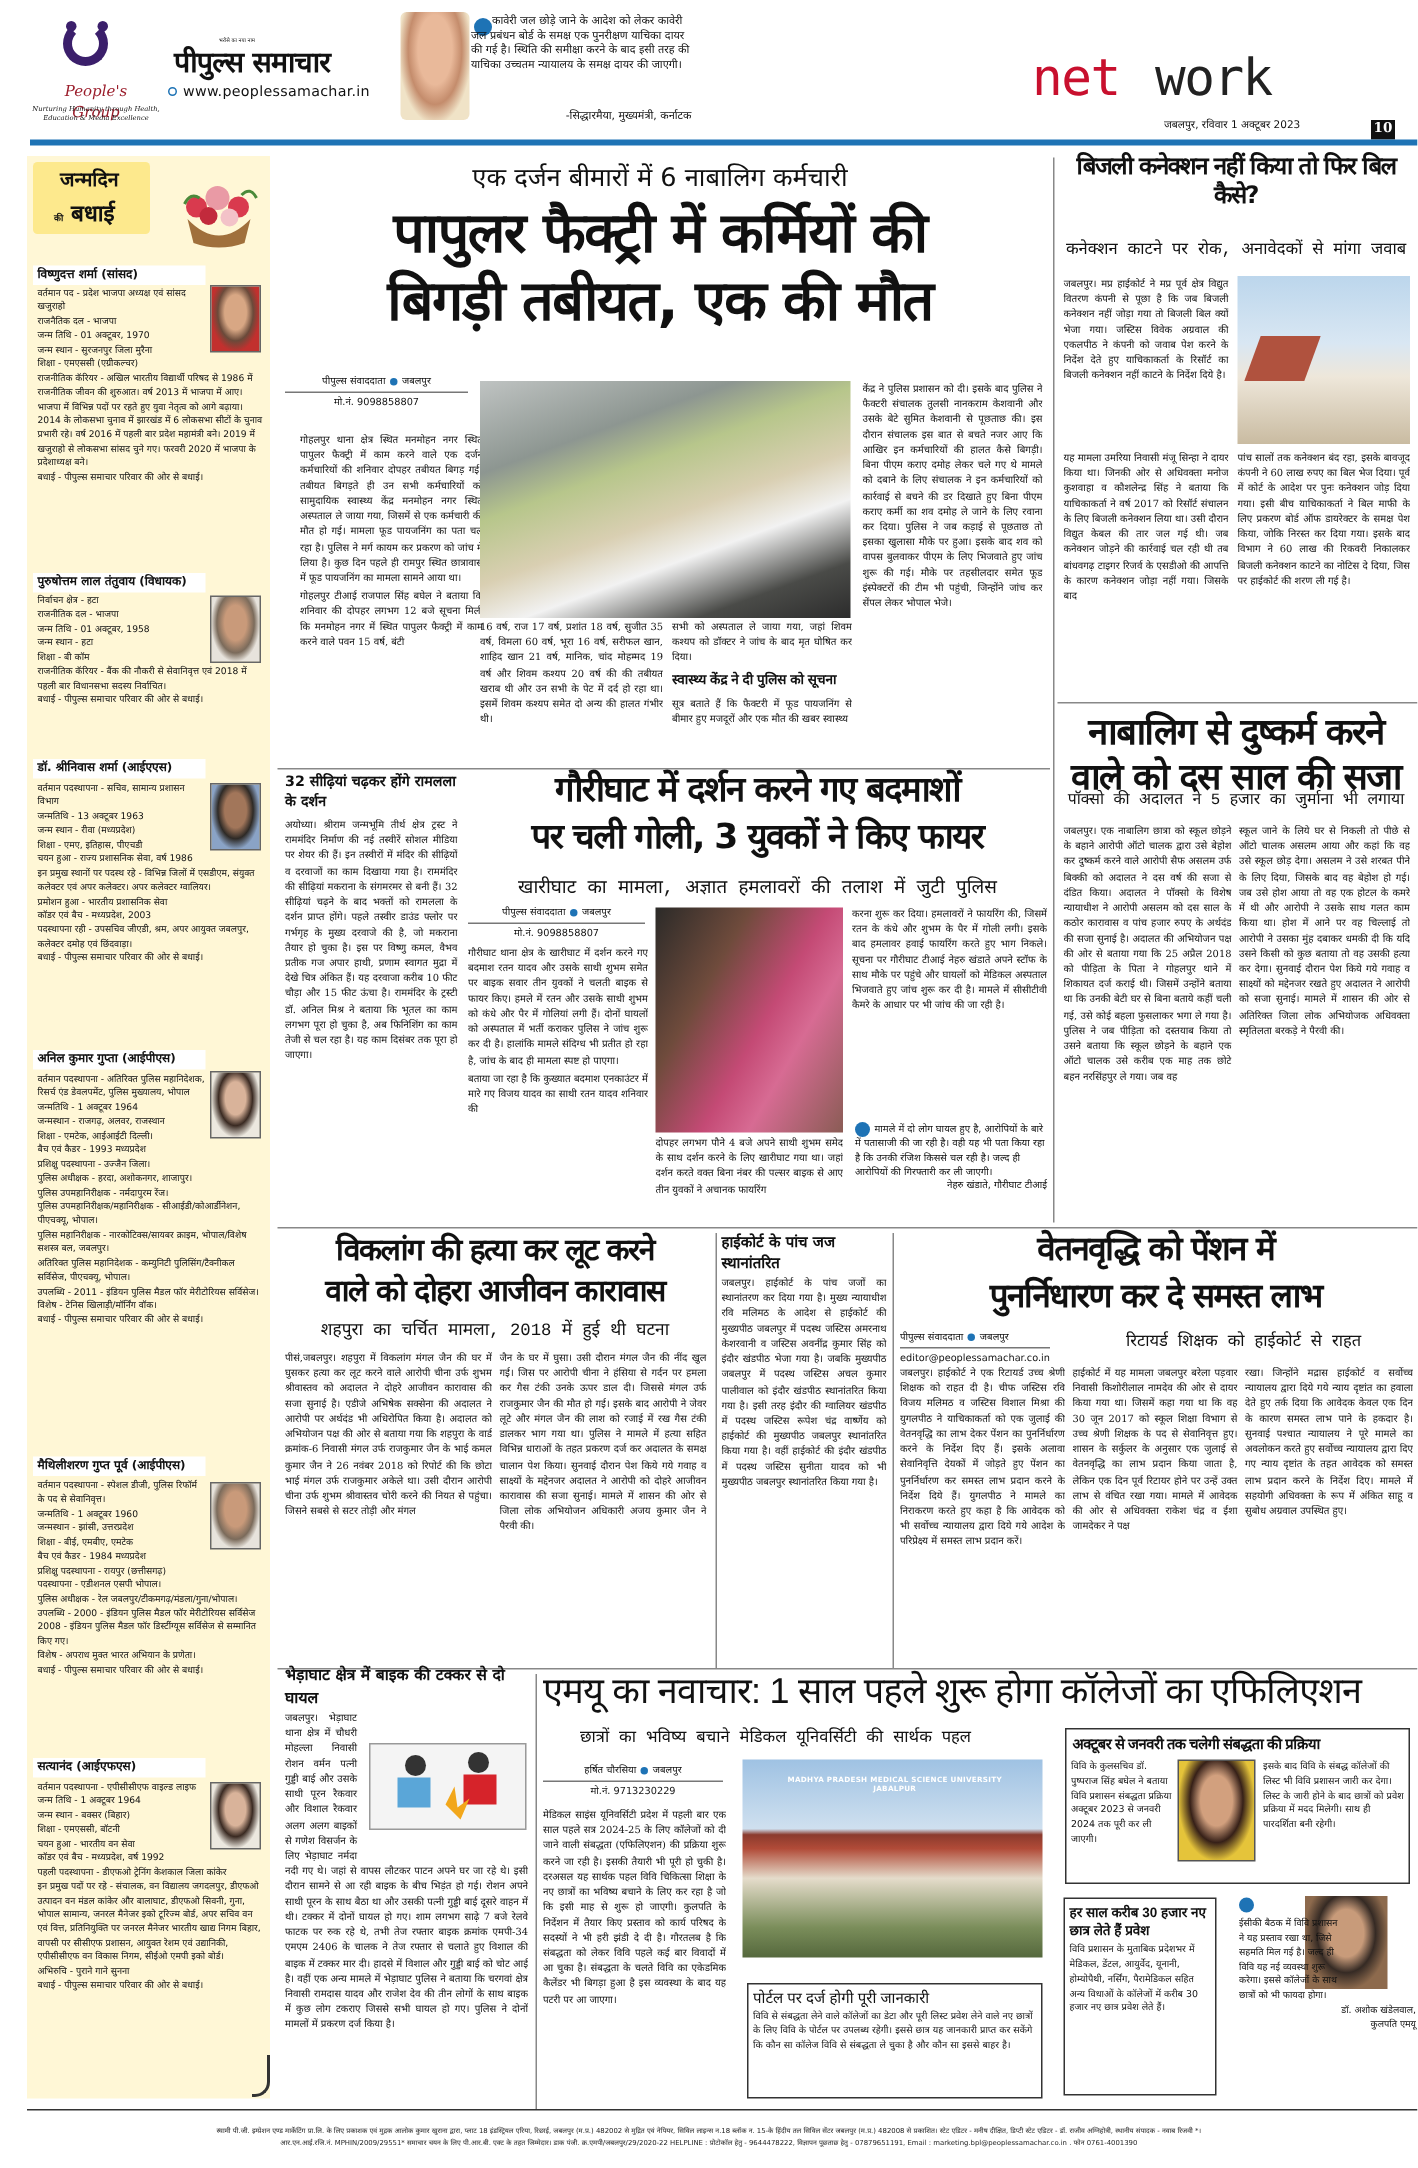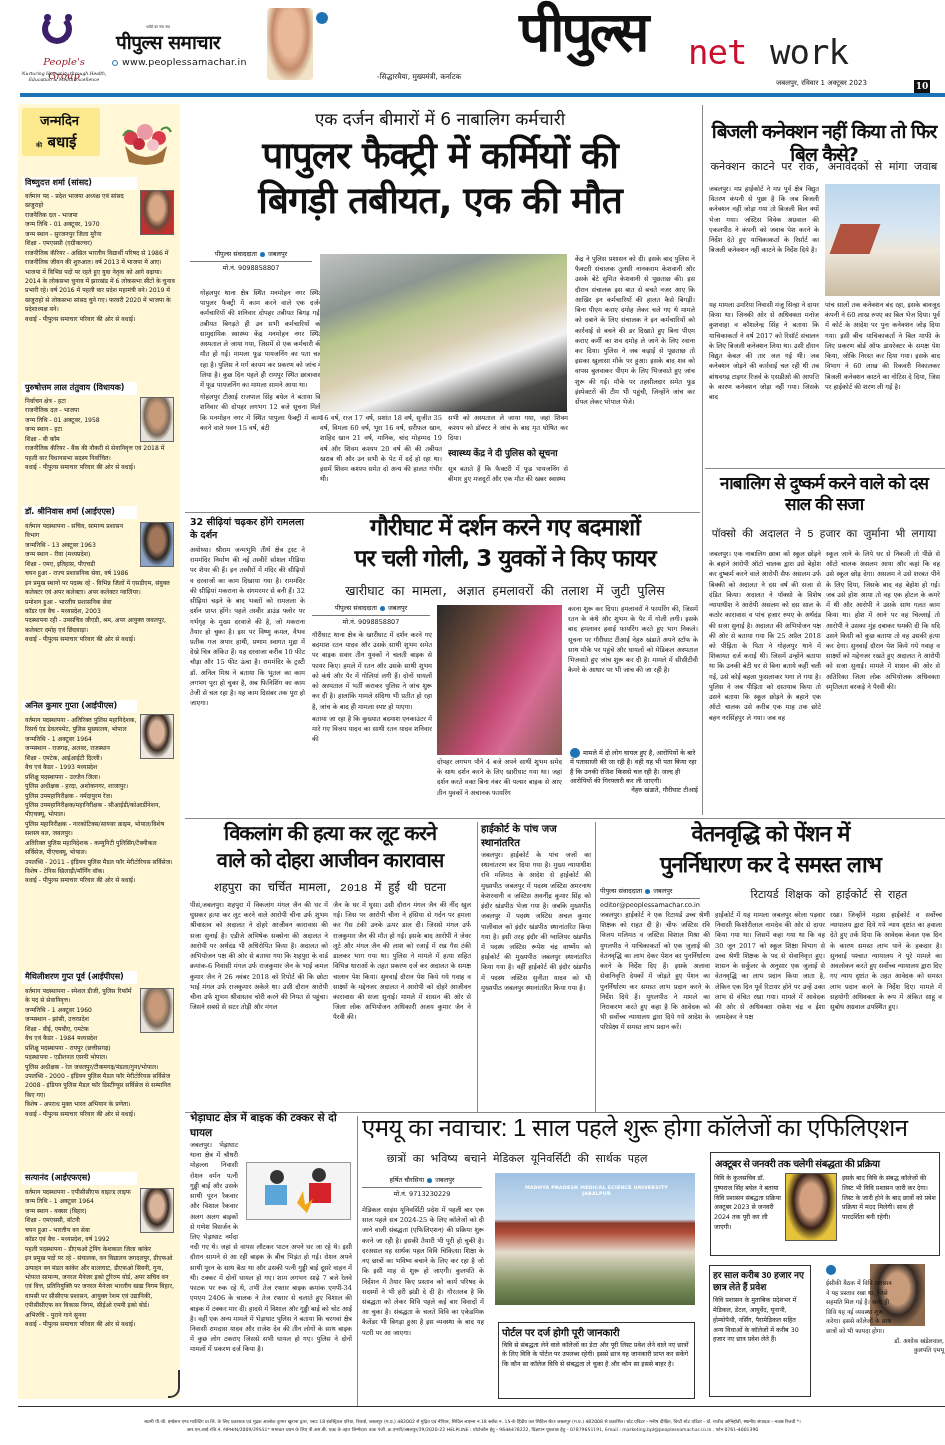--- a/index.html
+++ b/index.html
@@ -81,23 +81,23 @@
   <div class="abs pg-dot" style="left:65px"></div>
   <div class="abs pg-name">People's Group</div>
   <div class="abs pg-tag">Nurturing Humanity through Health, Education &amp; Media Excellence</div>
 
   <div class="abs ps-tiny">भरोसे का नया नाम</div>
   <div class="abs ps-name">पीपुल्स समाचार</div>
   <div class="abs ps-url">www.peoplessamachar.in</div>
 
   <div class="abs cm-photo"></div>
   <div class="abs cm-quote-mark"></div>
+  <div class="abs cm-quote">कावेरी जल छोड़े जाने के आदेश को लेकर कावेरी जल प्रबंधन बोर्ड के समक्ष एक पुनरीक्षण याचिका दायर की गई है। स्थिति की समीक्षा करने के बाद इसी तरह की याचिका उच्चतम न्यायालय के समक्ष दायर की जाएगी।</div>
   <div class="abs cm-attrib">-सिद्धारमैया, मुख्यमंत्री, कर्नाटक</div>
 
-  <div class="abs nw-hindi">पीपुल्स</div>
   <div class="abs nw-net">net</div>
   <div class="abs nw-work">work</div>
   <div class="abs nw-date">जबलपुर, रविवार 1 अक्टूबर 2023</div>
   <div class="abs nw-page">10</div>
   <div class="abs blue-rule"></div>
 </div>
 
 <div id="bday" class="abs"></div>
 <div class="abs bday-header"></div>
 <div class="abs bday-h1">जन्मदिन</div>
@@ -219,21 +219,21 @@
 <div class="photo ph-factory" style="left:320px;top:254px;width:247px;height:158px"></div>
 <div class="col" style="left:320px;top:413px;width:122px;height:90px;overflow:hidden">16 वर्ष, राज 17 वर्ष, प्रशांत 18 वर्ष, सुजीत 35 वर्ष, विमला 60 वर्ष, भूरा 16 वर्ष, सरीफल खान, शाहिद खान 21 वर्ष, मानिक, चांद मोहम्मद 19 वर्ष और शिवम कश्यप 20 वर्ष की की तबीयत खराब थी और उन सभी के पेट में दर्द हो रहा था। इसमें शिवम कश्यप समेत दो अन्य की हालत गंभीर थी।</div>
 <div class="col" style="left:448px;top:413px;width:120px;height:92px;overflow:hidden">
   <p>सभी को अस्पताल ले जाया गया, जहां शिवम कश्यप को डॉक्टर ने जांच के बाद मृत घोषित कर दिया।</p>
   <div class="subhead" style="font-size:9px">स्वास्थ्य केंद्र ने दी पुलिस को सूचना</div>
   <p>सूत्र बताते हैं कि फैक्टरी में फूड पायजनिंग से बीमार हुए मजदूरों और एक मौत की खबर स्वास्थ्य</p>
 </div>
 <div class="col" style="left:575px;top:254px;width:120px;height:250px;overflow:hidden">केंद्र ने पुलिस प्रशासन को दी। इसके बाद पुलिस ने फैक्टरी संचालक तुलसी नानकराम केशवानी और उसके बेटे सुमित केशवानी से पूछताछ की। इस दौरान संचालक इस बात से बचते नजर आए कि आखिर इन कर्मचारियों की हालत कैसे बिगड़ी। बिना पीएम कराए दमोह लेकर चले गए थे मामले को दबाने के लिए संचालक ने इन कर्मचारियों को कार्रवाई से बचने की डर दिखाते हुए बिना पीएम कराए कर्मी का शव दमोह ले जाने के लिए रवाना कर दिया। पुलिस ने जब कड़ाई से पूछताछ तो इसका खुलासा मौके पर हुआ। इसके बाद शव को वापस बुलवाकर पीएम के लिए भिजवाते हुए जांच शुरू की गई। मौके पर तहसीलदार समेत फूड इंस्पेक्टरों की टीम भी पहुंची, जिन्होंने जांच कर सेंपल लेकर भोपाल भेजे।</div>
 
 <div class="vrule" style="left:702px;top:105px;height:710px"></div>
-<div class="abs hl" style="left:705px;top:120px;width:238px;font-size:19px;line-height:1.2">बिजली कनेक्शन नहीं किया तो फिर बिल कैसे?</div>
+<div class="abs hl" style="left:705px;top:101px;width:238px;font-size:16px;line-height:1.2">बिजली कनेक्शन नहीं किया तो फिर बिल कैसे?</div>
 <div class="abs sub" style="left:705px;top:160px;width:238px;font-size:11px">कनेक्शन काटने पर रोक, अनावेदकों से मांगा जवाब</div>
 <div class="col" style="left:709px;top:184px;width:110px;height:108px;overflow:hidden">जबलपुर। मप्र हाईकोर्ट ने मप्र पूर्व क्षेत्र विद्युत वितरण कंपनी से पूछा है कि जब बिजली कनेक्शन नहीं जोड़ा गया तो बिजली बिल क्यों भेजा गया। जस्टिस विवेक अग्रवाल की एकलपीठ ने कंपनी को जवाब पेश करने के निर्देश देते हुए याचिकाकर्ता के रिसॉर्ट का बिजली कनेक्शन नहीं काटने के निर्देश दिये है।</div>
 <div class="photo ph-hc" style="left:825px;top:184px;width:115px;height:112px"></div>
 <div class="col" style="left:709px;top:300px;width:110px;height:162px;overflow:hidden">यह मामला उमरिया निवासी मंजू सिन्हा ने दायर किया था। जिनकी ओर से अधिवक्ता मनोज कुशवाहा व कौशलेन्द्र सिंह ने बताया कि याचिकाकर्ता ने वर्ष 2017 को रिसॉर्ट संचालन के लिए बिजली कनेक्शन लिया था। उसी दौरान विद्युत केबल की तार जल गई थी। जब कनेक्शन जोड़ने की कार्रवाई चल रही थी तब बांधवगढ़ टाइगर रिजर्व के एसडीओ की आपत्ति के कारण कनेक्शन जोड़ा नहीं गया। जिसके बाद</div>
 <div class="col" style="left:825px;top:300px;width:115px;height:162px;overflow:hidden">पांच सालों तक कनेक्शन बंद रहा, इसके बावजूद कंपनी ने 60 लाख रुपए का बिल भेज दिया। पूर्व में कोर्ट के आदेश पर पुनः कनेक्शन जोड़ दिया गया। इसी बीच याचिकाकर्ता ने बिल माफी के लिए प्रकरण बोर्ड ऑफ डायरेक्टर के समक्ष पेश किया, जोकि निरस्त कर दिया गया। इसके बाद विभाग ने 60 लाख की रिकवरी निकालकर बिजली कनेक्शन काटने का नोटिस दे दिया, जिस पर हाईकोर्ट की शरण ली गई है।</div>
 
 <div class="hrule" style="left:185px;top:512px;width:515px"></div>
 <div class="abs" style="left:190px;top:515px;width:115px;font-size:9.5px;font-weight:bold;line-height:1.4">32 सीढ़ियां चढ़कर होंगे रामलला के दर्शन</div>
 <div class="col" style="left:190px;top:545px;width:115px;height:270px;overflow:hidden">अयोध्या। श्रीराम जन्मभूमि तीर्थ क्षेत्र ट्रस्ट ने राममंदिर निर्माण की नई तस्वीरें सोशल मीडिया पर शेयर की हैं। इन तस्वीरों में मंदिर की सीढ़ियों व दरवाजों का काम दिखाया गया है। राममंदिर की सीढ़ियां मकराना के संगमरमर से बनी हैं। 32 सीढ़ियां चढ़ने के बाद भक्तों को रामलला के दर्शन प्राप्त होंगे। पहले तस्वीर डाउंड फ्लोर पर गर्भगृह के मुख्य दरवाजे की है, जो मकराना तैयार हो चुका है। इस पर विष्णु कमल, वैभव प्रतीक गज अपार हाथी, प्रणाम स्वागत मुद्रा में देखे चित्र अंकित हैं। यह दरवाजा करीब 10 फीट चौड़ा और 15 फीट ऊंचा है। राममंदिर के ट्रस्टी डॉ. अनिल मिश्र ने बताया कि भूतल का काम लगभग पूरा हो चुका है, अब फिनिशिंग का काम तेजी से चल रहा है। यह काम दिसंबर तक पूरा हो जाएगा।</div>
 
@@ -250,21 +250,21 @@
 </div>
 <div class="photo ph-gori" style="left:437px;top:605px;width:125px;height:150px"></div>
 <div class="col" style="left:437px;top:757px;width:125px;height:58px;overflow:hidden">दोपहर लगभग पौने 4 बजे अपने साथी शुभम समेद के साथ दर्शन करने के लिए खारीघाट गया था। जहां दर्शन करते वक्त बिना नंबर की पल्सर बाइक से आए तीन युवकों ने अचानक फायरिंग</div>
 <div class="col" style="left:568px;top:604px;width:130px;height:92px;overflow:hidden">करना शुरू कर दिया। हमलावरों ने फायरिंग की, जिसमें रतन के कंधे और शुभम के पैर में गोली लगी। इसके बाद हमलावर हवाई फायरिंग करते हुए भाग निकले। सूचना पर गौरीघाट टीआई नेहरु खंडाते अपने स्टॉफ के साथ मौके पर पहुंचे और घायलों को मेडिकल अस्पताल भिजवाते हुए जांच शुरू कर दी है। मामले में सीसीटीवी कैमरे के आधार पर भी जांच की जा रही है।</div>
 <div class="abs" style="left:570px;top:748px;width:128px;font-size:6.5px;line-height:1.45">
   <span class="quote-icon"></span><span>मामले में दो लोग घायल हुए है, आरोपियों के बारे में पतासाजी की जा रही है। वही यह भी पता किया रहा है कि उनकी रंजिश किससे चल रही है। जल्द ही आरोपियों की गिरफ्तारी कर ली जाएगी।</span>
   <div style="text-align:right">नेहरु खंडाते, गौरीघाट टीआई</div>
 </div>
 
 <div class="hrule" style="left:705px;top:468px;width:240px"></div>
-<div class="abs hl" style="left:705px;top:473px;width:238px;font-size:17px;line-height:1.25">नाबालिग से दुष्कर्म करने वाले को दस साल की सजा</div>
+<div class="abs hl" style="left:705px;top:473px;width:238px;font-size:24px;line-height:1.25">नाबालिग से दुष्कर्म करने वाले को दस साल की सजा</div>
 <div class="abs sub" style="left:705px;top:527px;width:238px;font-size:10.5px">पॉक्सो की अदालत ने 5 हजार का जुर्माना भी लगाया</div>
 <div class="col" style="left:709px;top:549px;width:112px;height:265px;overflow:hidden">जबलपुर। एक नाबालिग छात्रा को स्कूल छोड़ने के बहाने आरोपी ऑटो चालक द्वारा उसे बेहोश कर दुष्कर्म करने वाले आरोपी सैफ असलम उर्फ बिक्की को अदालत ने दस वर्ष की सजा से दंडित किया। अदालत ने पॉक्सो के विशेष न्यायाधीश ने आरोपी असलम को दस साल के कठोर कारावास व पांच हजार रुपए के अर्थदंड की सजा सुनाई है। अदालत की अभियोजन पक्ष की ओर से बताया गया कि 25 अप्रैल 2018 को पीड़िता के पिता ने गोहलपुर थाने में शिकायत दर्ज कराई थी। जिसमें उन्होंने बताया था कि उनकी बेटी घर से बिना बताये कहीं चली गई, उसे कोई बहला फुसलाकर भगा ले गया है। पुलिस ने जब पीड़िता को दस्तयाब किया तो उसने बताया कि स्कूल छोड़ने के बहाने एक ऑटो चालक उसे करीब एक माह तक छोटे बहन नरसिंहपुर ले गया। जब वह</div>
 <div class="col" style="left:826px;top:549px;width:114px;height:265px;overflow:hidden">स्कूल जाने के लिये घर से निकली तो पीछे से ऑटो चालक असलम आया और कहां कि वह उसे स्कूल छोड़ देगा। असलम ने उसे शरबत पीने के लिए दिया, जिसके बाद वह बेहोश हो गई। जब उसे होश आया तो वह एक होटल के कमरे में थी और आरोपी ने उसके साथ गलत काम किया था। होश में आने पर वह चिल्लाई तो आरोपी ने उसका मुंह दबाकर धमकी दी कि यदि उसने किसी को कुछ बताया तो वह उसकी हत्या कर देगा। सुनवाई दौरान पेश किये गये गवाह व साक्ष्यों को मद्देनजर रखते हुए अदालत ने आरोपी को सजा सुनाई। मामले में शासन की ओर से अतिरिक्त जिला लोक अभियोजक अधिवक्ता स्मृतिलता बरकड़े ने पैरवी की।</div>
 
 <div class="hrule" style="left:185px;top:818px;width:760px"></div>
 <div class="abs hl" style="left:185px;top:822px;width:290px;font-size:20px">विकलांग की हत्या कर लूट करने</div>
 <div class="abs hl" style="left:185px;top:849px;width:290px;font-size:20px">वाले को दोहरा आजीवन कारावास</div>
 <div class="abs sub" style="left:185px;top:880px;width:290px;font-size:11.5px">शहपुरा का चर्चित मामला, 2018 में हुई थी घटना</div>
 <div class="col" style="left:190px;top:900px;width:138px;height:210px;overflow:hidden">पीसं,जबलपुर। शहपुरा में विकलांग मंगल जैन की घर में घुसकर हत्या कर लूट करने वाले आरोपी चीना उर्फ शुभम श्रीवास्तव को अदालत ने दोहरे आजीवन कारावास की सजा सुनाई है। एडीजे अभिषेक सक्सेना की अदालत ने आरोपी पर अर्थदंड भी अधिरोपित किया है। अदालत को अभियोजन पक्ष की ओर से बताया गया कि शहपुरा के वार्ड क्रमांक-6 निवासी मंगल उर्फ राजकुमार जैन के भाई कमल कुमार जैन ने 26 नवंबर 2018 को रिपोर्ट की कि छोटा भाई मंगल उर्फ राजकुमार अकेले था। उसी दौरान आरोपी चीना उर्फ शुभम श्रीवास्तव चोरी करने की नियत से पहुंचा। जिसने सबसे से सटर तोड़ी और मंगल</div>
 <div class="col" style="left:333px;top:900px;width:138px;height:210px;overflow:hidden">जैन के घर में घुसा। उसी दौरान मंगल जैन की नींद खुल गई। जिस पर आरोपी चीना ने हंसिया से गर्दन पर हमला कर गैस टंकी उनके ऊपर डाल दी। जिससे मंगल उर्फ राजकुमार जैन की मौत हो गई। इसके बाद आरोपी ने जेवर लूटे और मंगल जैन की लाश को रजाई में रख गैस टंकी डालकर भाग गया था। पुलिस ने मामले में हत्या सहित विभिन्न धाराओं के तहत प्रकरण दर्ज कर अदालत के समक्ष चालान पेश किया। सुनवाई दौरान पेश किये गये गवाह व साक्ष्यों के मद्देनजर अदालत ने आरोपी को दोहरे आजीवन कारावास की सजा सुनाई। मामले में शासन की ओर से जिला लोक अभियोजन अधिकारी अजय कुमार जैन ने पैरवी की।</div>
@@ -309,21 +309,21 @@
   <div class="byline-rule">मो.नं. 9713230229</div>
 </div>
 <div class="col" style="left:362px;top:1205px;width:122px;height:200px;overflow:hidden">मेडिकल साइंस यूनिवर्सिटी प्रदेश में पहली बार एक साल पहले सत्र 2024-25 के लिए कॉलेजों को दी जाने वाली संबद्धता (एफिलिएशन) की प्रक्रिया शुरू करने जा रही है। इसकी तैयारी भी पूरी हो चुकी है। दरअसल यह सार्थक पहल विवि चिकित्सा शिक्षा के नए छात्रों का भविष्य बचाने के लिए कर रहा है जो कि इसी माह से शुरू हो जाएगी। कुलपति के निर्देशन में तैयार किए प्रस्ताव को कार्य परिषद के सदस्यों ने भी हरी झंडी दे दी है। गौरतलब है कि संबद्धता को लेकर विवि पहले कई बार विवादों में आ चुका है। संबद्धता के चलते विवि का एकेडमिक कैलेंडर भी बिगड़ा हुआ है इस व्यवस्था के बाद यह पटरी पर आ जाएगा।</div>
 <div class="photo ph-mpmsu" style="left:495px;top:1173px;width:200px;height:132px">
   <div style="position:absolute;left:14px;top:12px;width:175px;font-size:4.8px;color:#fff;font-weight:bold;text-align:center;letter-spacing:0.2px">
     <div>MADHYA PRADESH MEDICAL SCIENCE UNIVERSITY</div>
     <div>JABALPUR</div>
   </div>
 </div>
 <div class="box" style="left:498px;top:1322px;width:197px;height:77px;padding:3px">
-  <div style="font-size:10px;font-weight:bold;font-family:'Liberation Sans',sans-serif">पोर्टल पर दर्ज होगी पूरी जानकारी</div>
+  <div style="font-size:10px;font-weight:normal;font-family:'Liberation Sans',sans-serif">पोर्टल पर दर्ज होगी पूरी जानकारी</div>
   <div style="font-size:6.3px;line-height:1.55">विवि से संबद्धता लेने वाले कॉलेजों का डेटा और पूरी लिस्ट प्रवेश लेने वाले नए छात्रों के लिए विवि के पोर्टल पर उपलब्ध रहेगी। इससे छात्र यह जानकारी प्राप्त कर सकेंगे कि कौन सा कॉलेज विवि से संबद्धता ले चुका है और कौन सा इससे बाहर है।</div>
 </div>
 
 <div class="box" style="left:710px;top:1152px;width:230px;height:104px;padding:4px">
   <div style="font-size:9.8px;font-weight:bold;font-family:'Liberation Sans',sans-serif;white-space:nowrap;letter-spacing:-0.3px">अक्टूबर से जनवरी तक चलेगी संबद्धता की प्रक्रिया</div>
   <div style="position:absolute;left:3px;top:20px;width:68px;font-size:6.3px;line-height:1.55">विवि के कुलसचिव डॉ. पुष्पराज सिंह बघेल ने बताया विवि प्रशासन संबद्धता प्रक्रिया अक्टूबर 2023 से जनवरी 2024 तक पूरी कर ली जाएगी।</div>
   <div class="photo ph-reg" style="left:74px;top:20px;width:52px;height:68px;border:1px solid #555"></div>
   <div style="position:absolute;left:131px;top:20px;width:95px;font-size:6.3px;line-height:1.55">इसके बाद विवि के संबद्ध कॉलेजों की लिस्ट भी विवि प्रशासन जारी कर देगा। लिस्ट के जारी होने के बाद छात्रों को प्रवेश प्रक्रिया में मदद मिलेगी। साथ ही पारदर्शिता बनी रहेगी।</div>
 </div>
 

